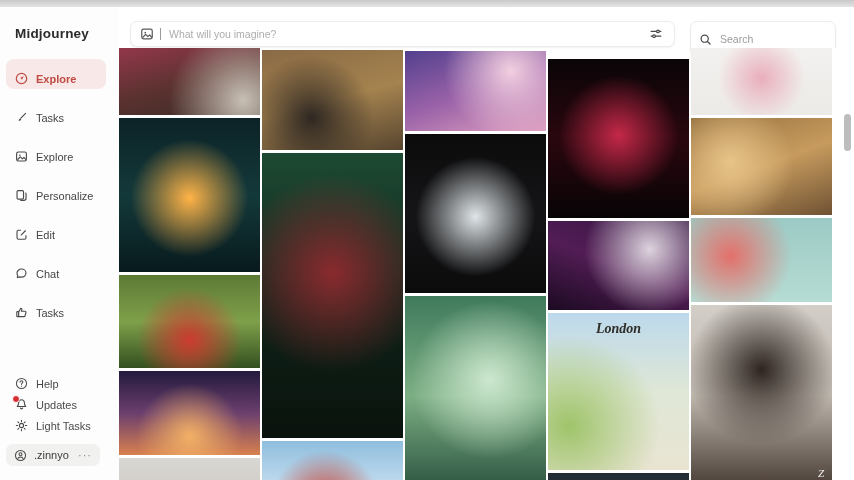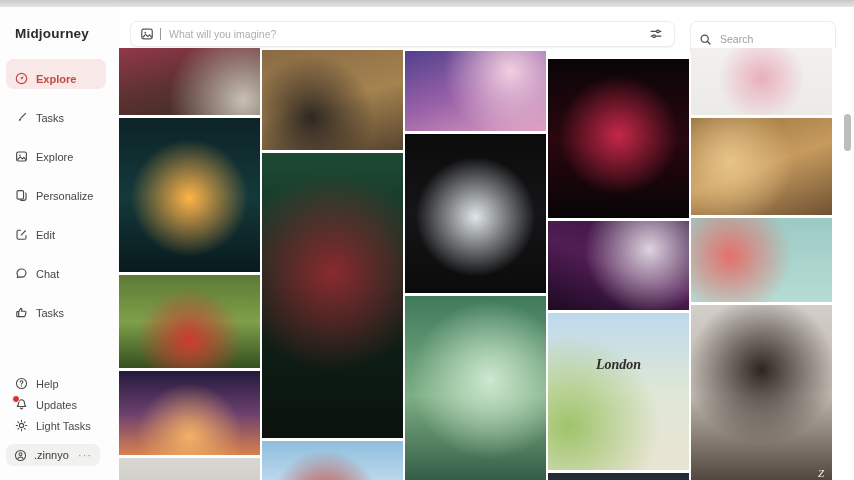--- a/index.html
+++ b/index.html
@@ -53,21 +53,21 @@
     font-family:"Liberation Sans",sans-serif;}
   .search-input::placeholder{color:#9c9c9c;}
 
   
   .grid{position:absolute;left:119px;top:41px;width:713px;height:432px;overflow:hidden;
     display:flex;gap:2px;}
   .gcol{width:141px;display:flex;flex-direction:column;gap:3px;box-sizing:border-box;}
   .tile{width:141px;flex:0 0 auto;position:relative;cursor:pointer;}
   .tile-label{position:absolute;top:8px;left:0;right:0;text-align:center;
     font-family:"Liberation Serif",serif;font-style:italic;font-weight:700;
-    font-size:14px;color:#2e2c26;margin-top:36px;}
+    font-size:14px;color:#2e2c26;}
   .tile-mark{position:absolute;bottom:6px;right:8px;font-family:"Liberation Serif",serif;
     font-style:italic;font-size:11px;color:#f2f2f2;}
 
   
   .scroll-track{position:absolute;right:0;top:41px;width:22px;height:432px;background:#ffffff;}
   .scroll-thumb{position:absolute;right:3px;top:66px;width:7px;height:37px;border-radius:4px;background:#bdbdbd;cursor:pointer;}
 
   svg{display:block;}
 </style>
 </head>

